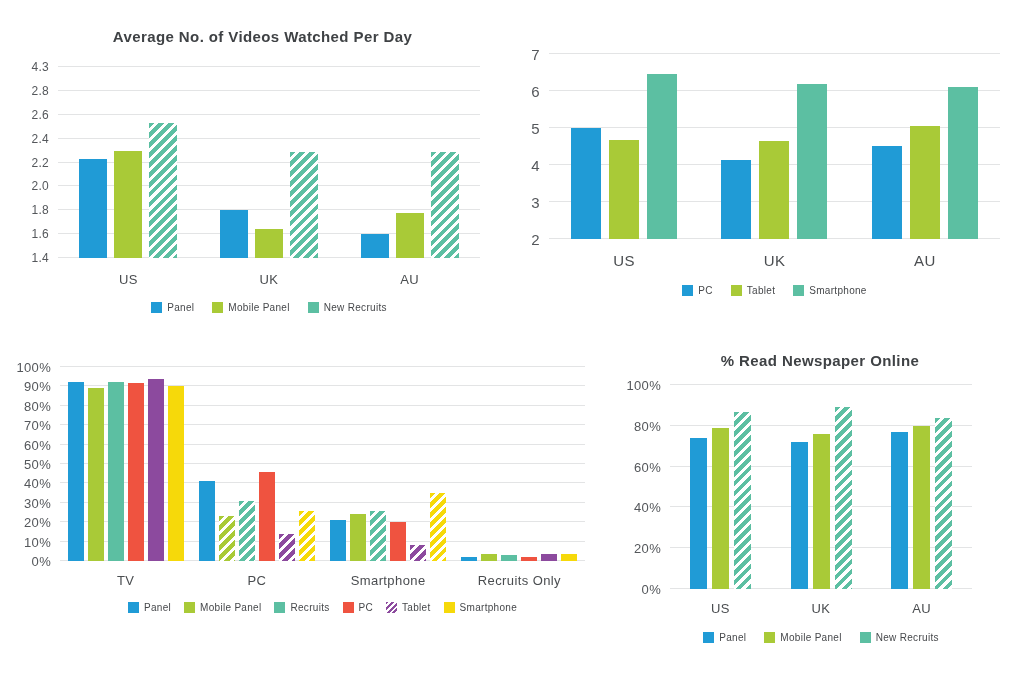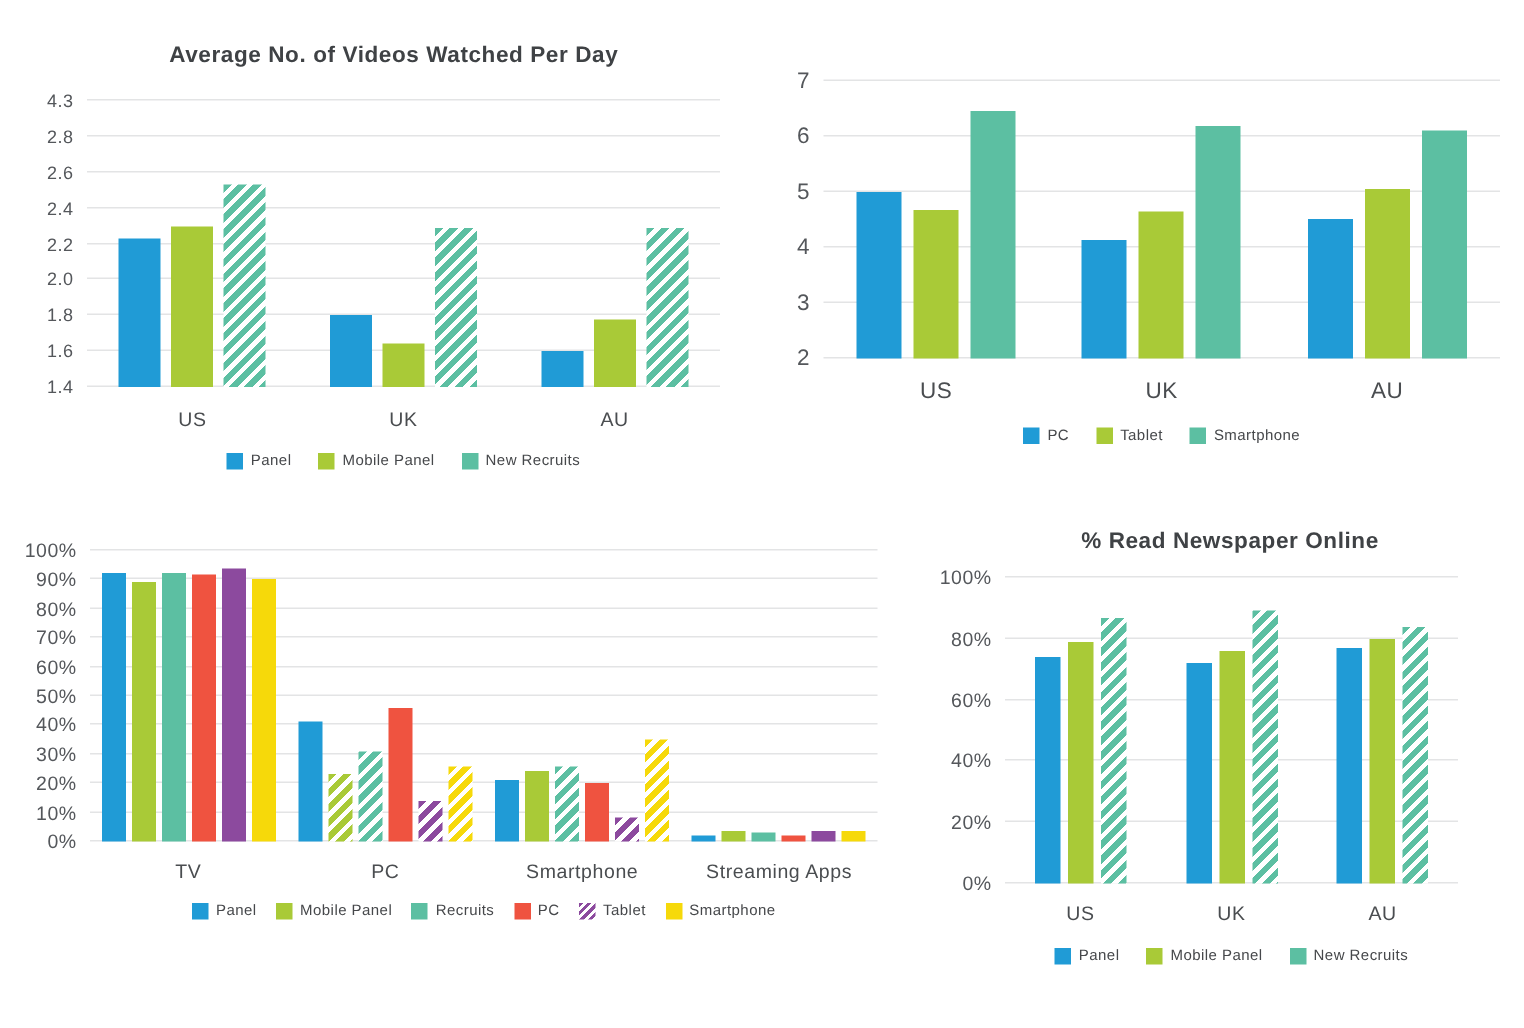--- a/index.html
+++ b/index.html
@@ -221,21 +221,21 @@
           <div class="bar" style="height: 2%; background: rgb(239, 83, 64);"></div>
           <div class="bar" style="height: 3.5%; background: rgb(140, 74, 158);"></div>
           <div class="bar" style="height: 3.5%; background: rgb(246, 217, 10);"></div>
         </div>
       </div>
     </div>
   <div class="xlabels">
       <div class="xlabel">TV</div>
       <div class="xlabel">PC</div>
       <div class="xlabel">Smartphone</div>
-      <div class="xlabel">Streaming Apps</div>
+      <div class="xlabel">Recruits Only</div>
     </div>
   <div class="legend">
       <div class="legend-item">
         <div class="swatch" style="background: rgb(32, 155, 214);"></div>
         <div class="legend-label" style="display: inline;">Panel</div>
       </div>
       <div class="legend-item">
         <div class="swatch" style="background: rgb(169, 202, 55);"></div>
         <div class="legend-label" style="display: inline;">Mobile Panel</div>
       </div>

